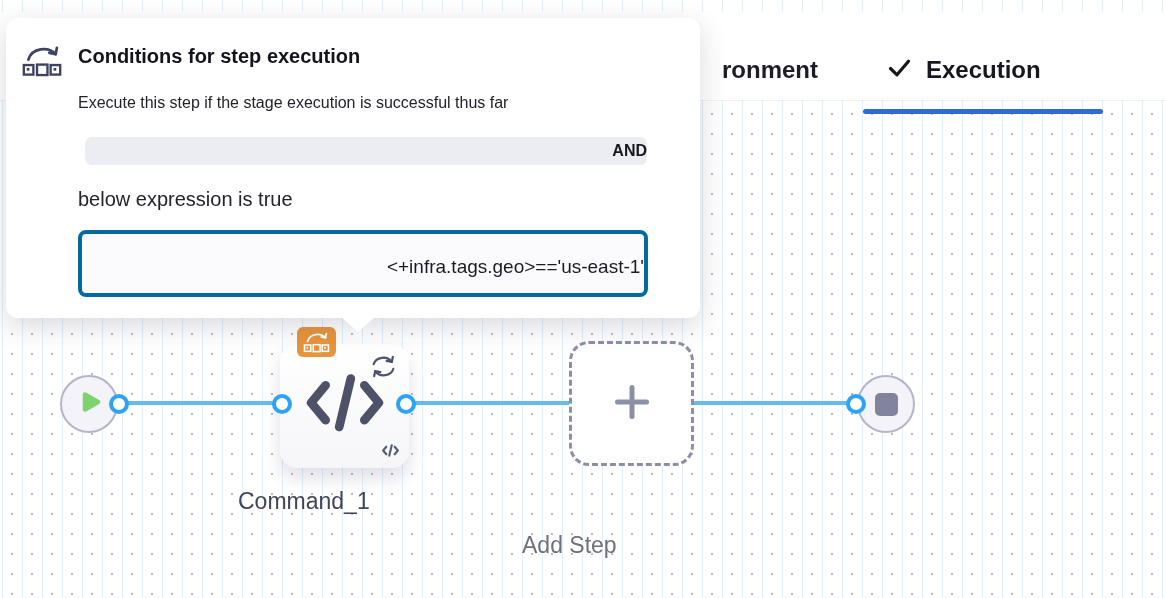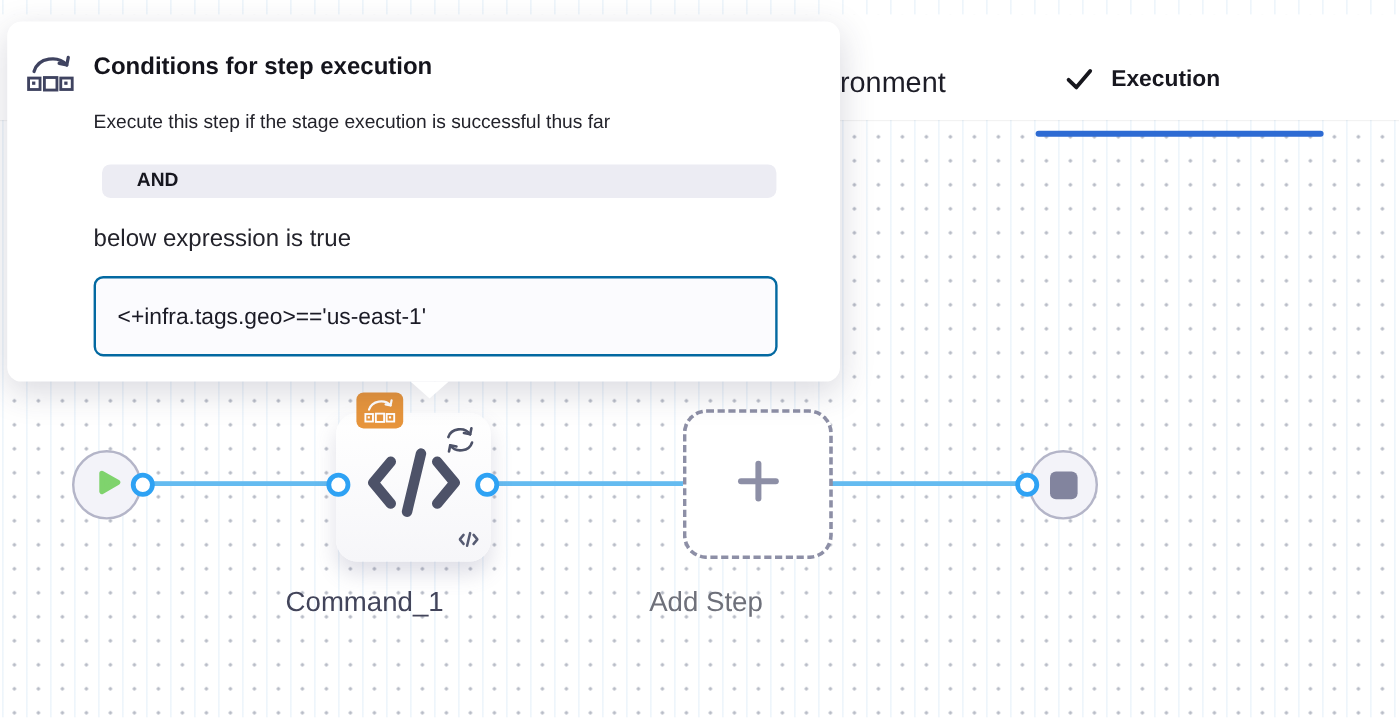--- a/index.html
+++ b/index.html
@@ -13,23 +13,23 @@
     background-image:
       linear-gradient(to right, rgba(125,180,225,0.22) 1px, transparent 1px),
       radial-gradient(circle, #b7bbc6 1.25px, transparent 1.45px);
     background-size:20px 20px, 20px 20px;
     background-position:2px 0px, 2px 4px;
   }
 
   
   .tabbar { position:absolute; left:0; top:12px; width:1166px; height:88px; background:#ffffff;
             box-shadow:0 1px 0 rgba(0,0,0,0.05); }
-  .tab-env { position:absolute; left:700px; top:44px; font-size:24px; font-weight:400; color:#1d1d27; }
+  .tab-env { position:absolute; left:700px; top:44px; font-size:24px; font-weight:700; color:#1d1d27;padding-left:22px; }
   .tab-exec { position:absolute; left:888px; top:44px; display:flex; align-items:flex-start; gap:15px;
-              font-size:19px; font-weight:700; color:#17171f; cursor:pointer; }
+              font-size:24px; font-weight:700; color:#17171f; cursor:pointer; }
   .tab-underline { position:absolute; left:863px; top:97px; width:240px; height:5px;
                    background:#2e6bd3; border-radius:3px; }
 
   
   .edge { position:absolute; height:4px; background:#64bbf0; top:401px; }
   .edge1 { left:112px; width:172px; }
   .edge2 { left:404px; width:168px; }
   .edge3 { left:692px; width:160px; }
   .port { position:absolute; width:20px; height:20px; border:4px solid #2ea2f4; background:#fff;
           border-radius:50%; top:394px; }
@@ -52,37 +52,37 @@
   .badge { position:absolute; left:297px; top:327px; width:39px; height:30px; border-radius:6px;
            background:#e7953c; display:flex; align-items:center; justify-content:center; z-index:5; cursor:pointer; }
 
   
   .add-step { position:absolute; left:569px; top:341px; width:125px; height:125px; border-radius:20px;
               border:3px dashed #8d8fa6; background:#ffffff; display:flex; align-items:center;
               justify-content:center; cursor:pointer; }
 
   .node-label { position:absolute; top:488px; width:220px; text-align:left; font-size:23px; }
   .label-command { left:238px; color:#42445a; }
-  .label-add { left:541px; color:#6e707a; }
+  .label-add { left:522px; color:#6e707a;margin-top:44px; }
 
   
   .popover { position:absolute; left:6px; top:18px; width:694px; height:300px; background:#ffffff;
-             border-radius:12px; box-shadow:0 8px 28px rgba(45,45,75,0.18); z-index:30; }
+             border-radius:12px; box-shadow:0 8px 28px rgba(45,45,75,0.18); z-index:30;text-align:right; }
   .popover-caret { position:absolute; left:336px; bottom:-14px; width:0; height:0;
                    border-left:16px solid transparent; border-right:16px solid transparent;
                    border-top:14px solid #ffffff; }
   .pop-icon { position:absolute; left:16px; top:24px; }
   .pop-title { position:absolute; left:72px; top:27px; font-size:20px; font-weight:700; color:#14141c; }
   .pop-desc { position:absolute; left:72px; top:76px; font-size:16px; color:#23232b; }
   .pop-chip { position:absolute; left:79px; top:119px; width:562px; height:28px; border-radius:7px;
               background:#ececf3; line-height:28px; padding-left:29px; font-size:16px; font-weight:700;
               color:#17171f; }
   .pop-expr-label { position:absolute; left:72px; top:170px; font-size:20px; color:#23232b; }
   .pop-expr-box { position:absolute; left:72px; top:212px; width:570px; height:67px; border-radius:8px;
-                  border:2px solid #0369a1; background:#fbfbfe; line-height:65px; padding-left:18px;
+                  border:4px solid #0369a1; background:#fbfbfe; line-height:65px; padding-left:18px;
                   font-size:19px; color:#1b1b26; }
 </style>
 </head>
 <body>
 
 <div class="stage">
 
   <div class="canvas"></div>
 
   <div class="tabbar">

